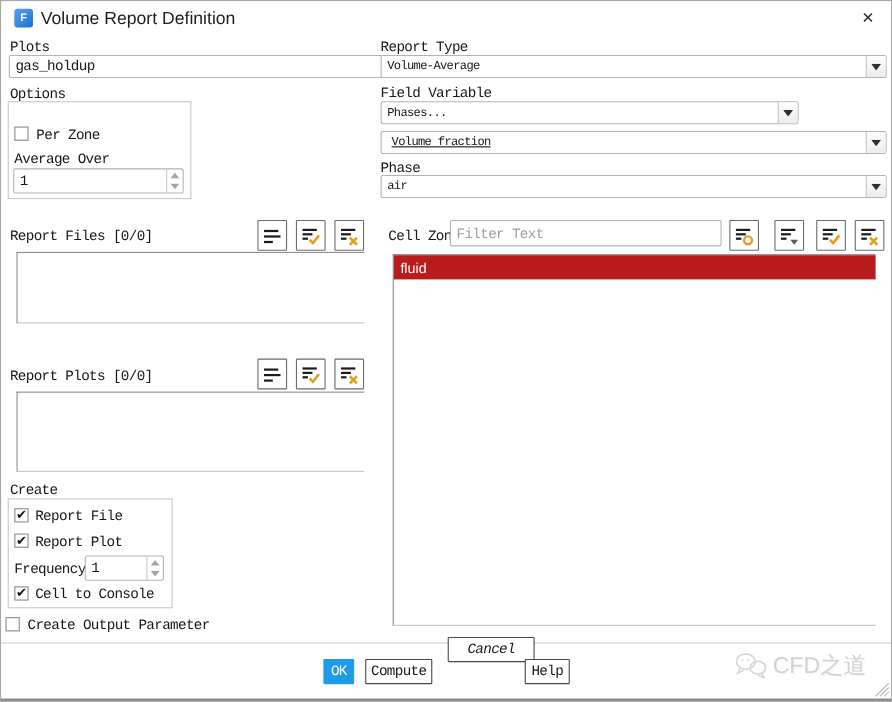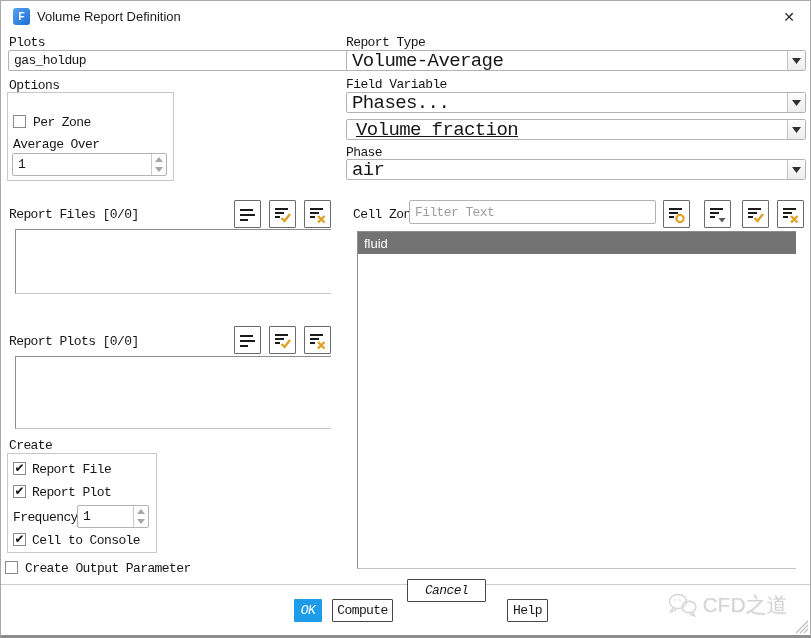--- a/index.html
+++ b/index.html
@@ -21,21 +21,21 @@
     font-size:13px; letter-spacing:-0.6px; color:#161616;
     display:flex; align-items:center; padding:0 5px;
   }
   input.inputbox{outline:none;}
   input.inputbox::placeholder{color:#9e9e9e;}
   .combo{
     position:absolute; box-sizing:border-box; background:#fff;
     border:1px solid #b3b3b3; border-radius:2px;
     display:flex; align-items:stretch; justify-content:space-between;
     font-family:"Liberation Mono","DejaVu Sans Mono",monospace;
-    font-size:19px; letter-spacing:-0.6px; color:#161616; cursor:default;
+    font-size:11px; letter-spacing:-0.6px; color:#161616; cursor:default;
   }
   .combo-text{display:flex; align-items:center; padding-left:5px;}
   .combo-arrow{
     width:17px; display:flex; align-items:center; justify-content:center;
     border-left:1px solid #c2c2c2; background:linear-gradient(#fdfdfd,#ededed);
   }
   .gbox{position:absolute; border:1px solid #c9c9c9; box-sizing:border-box; background:#fff;}
   .cb{
     position:absolute; width:13px; height:13px; box-sizing:border-box;
     border:1px solid #8a8a8a; background:#fff;
@@ -60,32 +60,32 @@
   .tbtn{
     position:absolute; width:27px; height:28px; box-sizing:border-box;
     border:1px solid #6b6b6b; background:#fff; border-radius:1px;
     display:flex; align-items:center; justify-content:center; cursor:default;
   }
   .listbox{
     position:absolute; background:#fff; box-sizing:border-box;
     border-top:1px solid #8d8d8d; border-left:1px solid #8d8d8d; border-bottom:1px solid #c4c4c4;
   }
   .listrow{
-    height:22px; background:#737373; color:#fff;
+    height:22px; background:#b91c1c; color:#fff;
     font-family:"Liberation Sans","DejaVu Sans",sans-serif; font-size:13px;
     display:flex; align-items:center; padding-left:6px;
   }
   .btn{
     position:absolute; height:23px; box-sizing:border-box;
     border:1px solid #474747; background:#fff; border-radius:1px;
     font-family:"Liberation Mono","DejaVu Sans Mono",monospace; font-size:13px; letter-spacing:-0.6px;
     color:#161616; display:flex; align-items:center; justify-content:center; cursor:default;
   }
   .btn-primary{background:#1e9ce9; border-color:#1e9ce9; color:#fff;}
-  #title-text{position:absolute; left:36px; top:8px; font-size:13px; color:#1c1c1c;}
+  #title-text{position:absolute; left:36px; top:8px; font-size:16px; color:#1c1c1c;}
   #app-badge{
     position:absolute; left:12px; top:7px; width:17px; height:17px; border-radius:3px;
     background:linear-gradient(135deg,#58a1ef 0%,#1d6fd2 100%);
     color:#fff; font-family:"Liberation Sans",sans-serif; font-weight:bold; font-size:10px;
     display:flex; align-items:center; justify-content:center;
   }
   #close-btn{
     position:absolute; left:770px; top:1px; width:36px; height:29px;
     display:flex; align-items:center; justify-content:center;
     font-family:"DejaVu Sans",sans-serif; font-size:14px; color:#2c2c2c; cursor:default;
@@ -136,21 +136,21 @@
       <span class="spin-half">
           <span class="tri-up"></span>
         </span>
       <span class="spin-half">
           <span class="tri-down"></span>
         </span>
     </span>
   </div>
 
   <div class="lbl" style="left:345px; top:76px;">Field Variable</div>
-  <div class="combo" style="left:345px; top:91px; width:460px; height:21px;">
+  <div class="combo" style="left:345px; top:91px; width:380px; height:21px;">
     <span class="combo-text">Phases...</span>
     <span class="combo-arrow">
       <svg width="9" height="6" viewBox="0 0 9 6">
           <path d="M0 0 h9 L4.5 6 Z" fill="#2f2f2f"></path>
         </svg>
     </span>
   </div>
   <div class="combo" style="left:345px; top:118px; width:460px; height:21px;">
     <span class="combo-text" style="padding-left:9px;text-decoration:underline;">Volume fraction</span>
     <span class="combo-arrow">
@@ -284,24 +284,24 @@
   </div>
   <div class="cb" style="left:12px; top:532px;">
     <span class="mark">✔</span>
   </div>
   <div class="lbl" style="left:31px; top:532px;">Cell to Console</div>
 
   <div class="cb" style="left:4px; top:560px;"></div>
   <div class="lbl" style="left:24px; top:560px;">Create Output Parameter</div>
 
   <div id="separator"></div>
-  <div class="btn btn-primary" style="left:293px; top:598px; width:28px;font-style:italic;">OK</div>
+  <div class="btn btn-primary" style="left:293px; top:598px; width:28px;">OK</div>
   <div class="btn" style="left:331px; top:598px; width:61px;">Compute</div>
   <div class="btn" style="left:406px; top:578px; width:79px;font-style:italic;">Cancel</div>
-  <div class="btn" style="left:476px; top:598px; width:41px;margin-left:30px;">Help</div>
+  <div class="btn" style="left:476px; top:598px; width:41px;">Help</div>
 
   <div id="watermark">
     <svg width="32" height="26" viewBox="0 0 32 26" fill="none" stroke="#d5d5d5" stroke-width="1.4">
       <ellipse cx="12" cy="9.5" rx="8.5" ry="7"></ellipse>
       <path d="M7 15.5 L4.5 20 L10 17.5"></path>
       <ellipse cx="23" cy="15" rx="7" ry="5.8"></ellipse>
       <path d="M26.5 20 L28.5 24 L23.5 22"></path>
       <circle cx="9" cy="8" r="0.8" fill="#d5d5d5" stroke="none"></circle>
       <circle cx="14" cy="8" r="0.8" fill="#d5d5d5" stroke="none"></circle>
     </svg>

